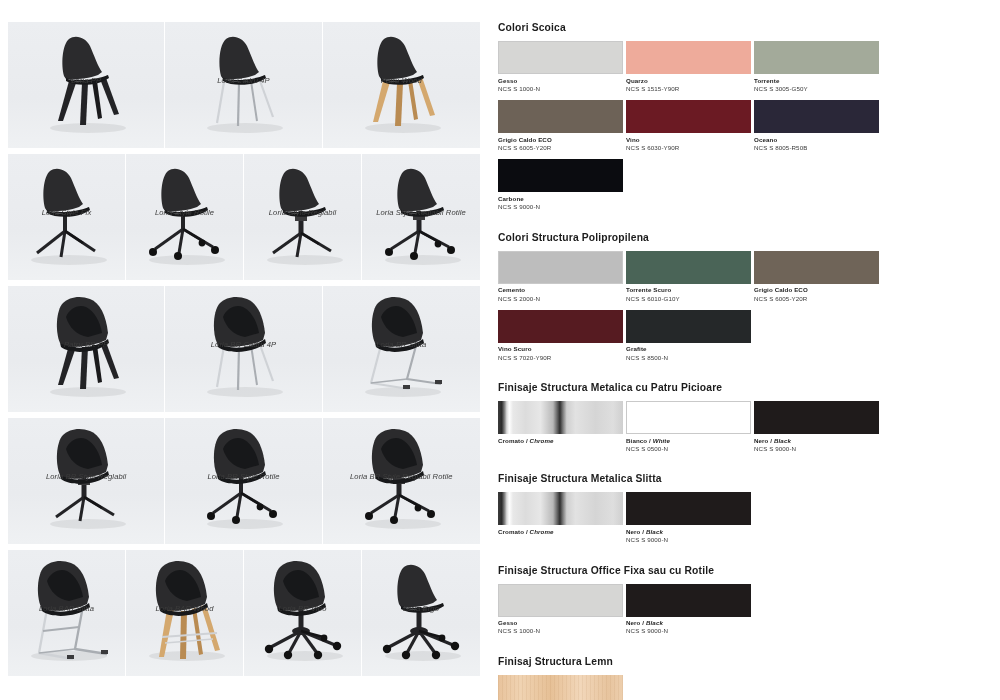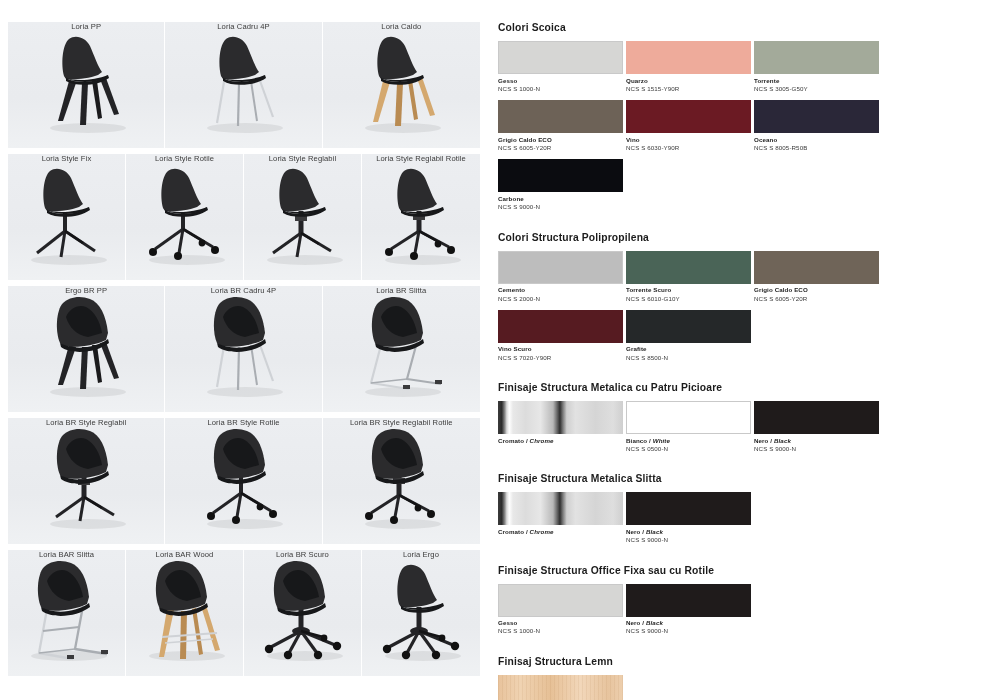--- a/index.html
+++ b/index.html
@@ -22,23 +22,24 @@
     height: 126px;
     display: flex; gap: 0;
     background: #eef0f2;
   }
   .gal-cell {
     flex: 1 1 25%;
     position: relative;
     background: linear-gradient(180deg,#eceef1 0%, #e9ebee 60%, #eff1f3 100%);
     border-right: 1px solid #ffffff;
     display: flex; flex-direction: column;
-    align-items: center; justify-content: flex-start;
+    align-items: center; justify-content: center;
     padding-bottom: 9px;
     overflow: hidden;
+    font-style: italic;
   }
   .gal-cell:last-child { border-right: none; }
   .gal-cell .art {
     position: absolute; left: 0; right: 0; top: 2px; bottom: 16px;
     display: flex; align-items: center; justify-content: center;
   }
   .gal-cell .art svg { display:block; }
   .cap {
     position: relative; z-index: 2;
     font-size: 7.6px; color: #3b3b3b; letter-spacing: .1px;
@@ -136,21 +137,21 @@
     <ellipse cx="52" cy="107" rx="38" ry="5" fill="rgba(0,0,0,0.07)"></ellipse>
     <path d="M32 60 L22 101 L27 101 L39 61 Z" fill="#d4a86e"></path>
               <path d="M46 62 L44 105 L50 105 L52 62 Z" fill="#b98b52"></path>
               <path d="M66 57 L79 95 L84 94 L71 56 Z" fill="#d4a86e"></path>
               <path d="M57 60 L63 99 L67 98 L61 59 Z" fill="#b98b52"></path>
     <path d="M33 18 C26 24 25 44 28 55 L30 58 C36 59 52 58 62 54 L66 51 C62 46 58 34 54 25 C50 17 40 13 33 18 Z" fill="#2b2b2d"></path>
           <path d="M28 55 C34 62 56 63 70 57 L72 54 C58 60 38 60 30 57 Z" fill="#17181a"></path>
           <path d="M30 57 C40 63 60 62 72 54 L73 57 C62 65 40 66 30 60 Z" fill="#17181a"></path>
   </svg>
           </div>
-          <div class="cap">Loria Caldo</div>
+          <div class="cap">Patru Wood</div>
         </div>
       </div>
       <div class="gal-row">
         <div class="gal-cell">
           <div class="art">
             <svg width="104" height="114" viewBox="0 0 100 114" aria-hidden="true">
     <ellipse cx="52" cy="107" rx="38" ry="5" fill="rgba(0,0,0,0.07)"></ellipse>
     <path d="M48 60 L48 78" stroke="#232326" stroke-width="4"></path>
               <path d="M48 78 L20 100" stroke="#232326" stroke-width="3"></path>
               <path d="M48 78 L44 104" stroke="#232326" stroke-width="3"></path>
@@ -229,21 +230,21 @@
     <ellipse cx="52" cy="107" rx="38" ry="5" fill="rgba(0,0,0,0.07)"></ellipse>
     <path d="M33 60 L22 100 L27 100 L40 62 Z" fill="#232326"></path>
               <path d="M46 62 L44 104 L50 104 L52 62 Z" fill="#232326"></path>
               <path d="M64 58 L78 94 L83 93 L70 57 Z" fill="#232326"></path>
               <path d="M56 60 L62 98 L66 97 L61 60 Z" fill="#1a1a1c"></path>
     <path d="M27 18 C20 25 19 47 24 58 L28 61 C40 63 58 61 70 55 L72 48 C70 30 64 18 54 14 C44 10 33 12 27 18 Z" fill="#2b2b2d"></path>
           <path d="M30 32 C33 42 40 50 52 52 L66 48 C64 36 58 26 50 22 C42 19 33 24 30 32 Z" fill="#17181a"></path>
           <path d="M24 58 C38 66 60 63 72 54 L73 58 C60 68 36 70 25 62 Z" fill="#17181a"></path>
   </svg>
           </div>
-          <div class="cap">Ergo BR PP</div>
+          <div class="cap">Patru BR PP</div>
         </div>
         <div class="gal-cell">
           <div class="art">
             <svg width="104" height="114" viewBox="0 0 100 114" aria-hidden="true">
     <ellipse cx="52" cy="107" rx="38" ry="5" fill="rgba(0,0,0,0.07)"></ellipse>
     <path d="M31 61 L24 102" stroke="#cfd2d6" stroke-width="2.2" fill="none"></path>
               <path d="M46 62 L45 105" stroke="#a9adb2" stroke-width="2.2" fill="none"></path>
               <path d="M66 57 L80 96" stroke="#cfd2d6" stroke-width="2.2" fill="none"></path>
               <path d="M58 60 L64 100" stroke="#a9adb2" stroke-width="2" fill="none"></path>
     <path d="M27 18 C20 25 19 47 24 58 L28 61 C40 63 58 61 70 55 L72 48 C70 30 64 18 54 14 C44 10 33 12 27 18 Z" fill="#2b2b2d"></path>
@@ -379,21 +380,21 @@
               <circle cx="16" cy="100" r="4.2" fill="#111"></circle>
               <circle cx="35" cy="106" r="4.2" fill="#111"></circle>
               <circle cx="65" cy="106" r="4.2" fill="#111"></circle>
               <circle cx="84" cy="97" r="4.2" fill="#111"></circle>
               <circle cx="71" cy="89" r="3.4" fill="#111"></circle>
     <path d="M27 18 C20 25 19 47 24 58 L28 61 C40 63 58 61 70 55 L72 48 C70 30 64 18 54 14 C44 10 33 12 27 18 Z" fill="#2b2b2d"></path>
           <path d="M30 32 C33 42 40 50 52 52 L66 48 C64 36 58 26 50 22 C42 19 33 24 30 32 Z" fill="#17181a"></path>
           <path d="M24 58 C38 66 60 63 72 54 L73 58 C60 68 36 70 25 62 Z" fill="#17181a"></path>
   </svg>
           </div>
-          <div class="cap">Loria BR Scuro</div>
+          <div class="cap">Loria BR Vino</div>
         </div>
         <div class="gal-cell">
           <div class="art">
             <svg width="104" height="114" viewBox="0 0 100 114" aria-hidden="true">
     <ellipse cx="52" cy="107" rx="38" ry="5" fill="rgba(0,0,0,0.07)"></ellipse>
     <path d="M48 58 L48 80" stroke="#232326" stroke-width="5"></path>
               <ellipse cx="48" cy="82" rx="9" ry="4" fill="#232326"></ellipse>
               <path d="M48 82 L18 98" stroke="#232326" stroke-width="3.2"></path>
               <path d="M48 82 L36 104" stroke="#232326" stroke-width="3.2"></path>
               <path d="M48 82 L64 104" stroke="#232326" stroke-width="3.2"></path>

